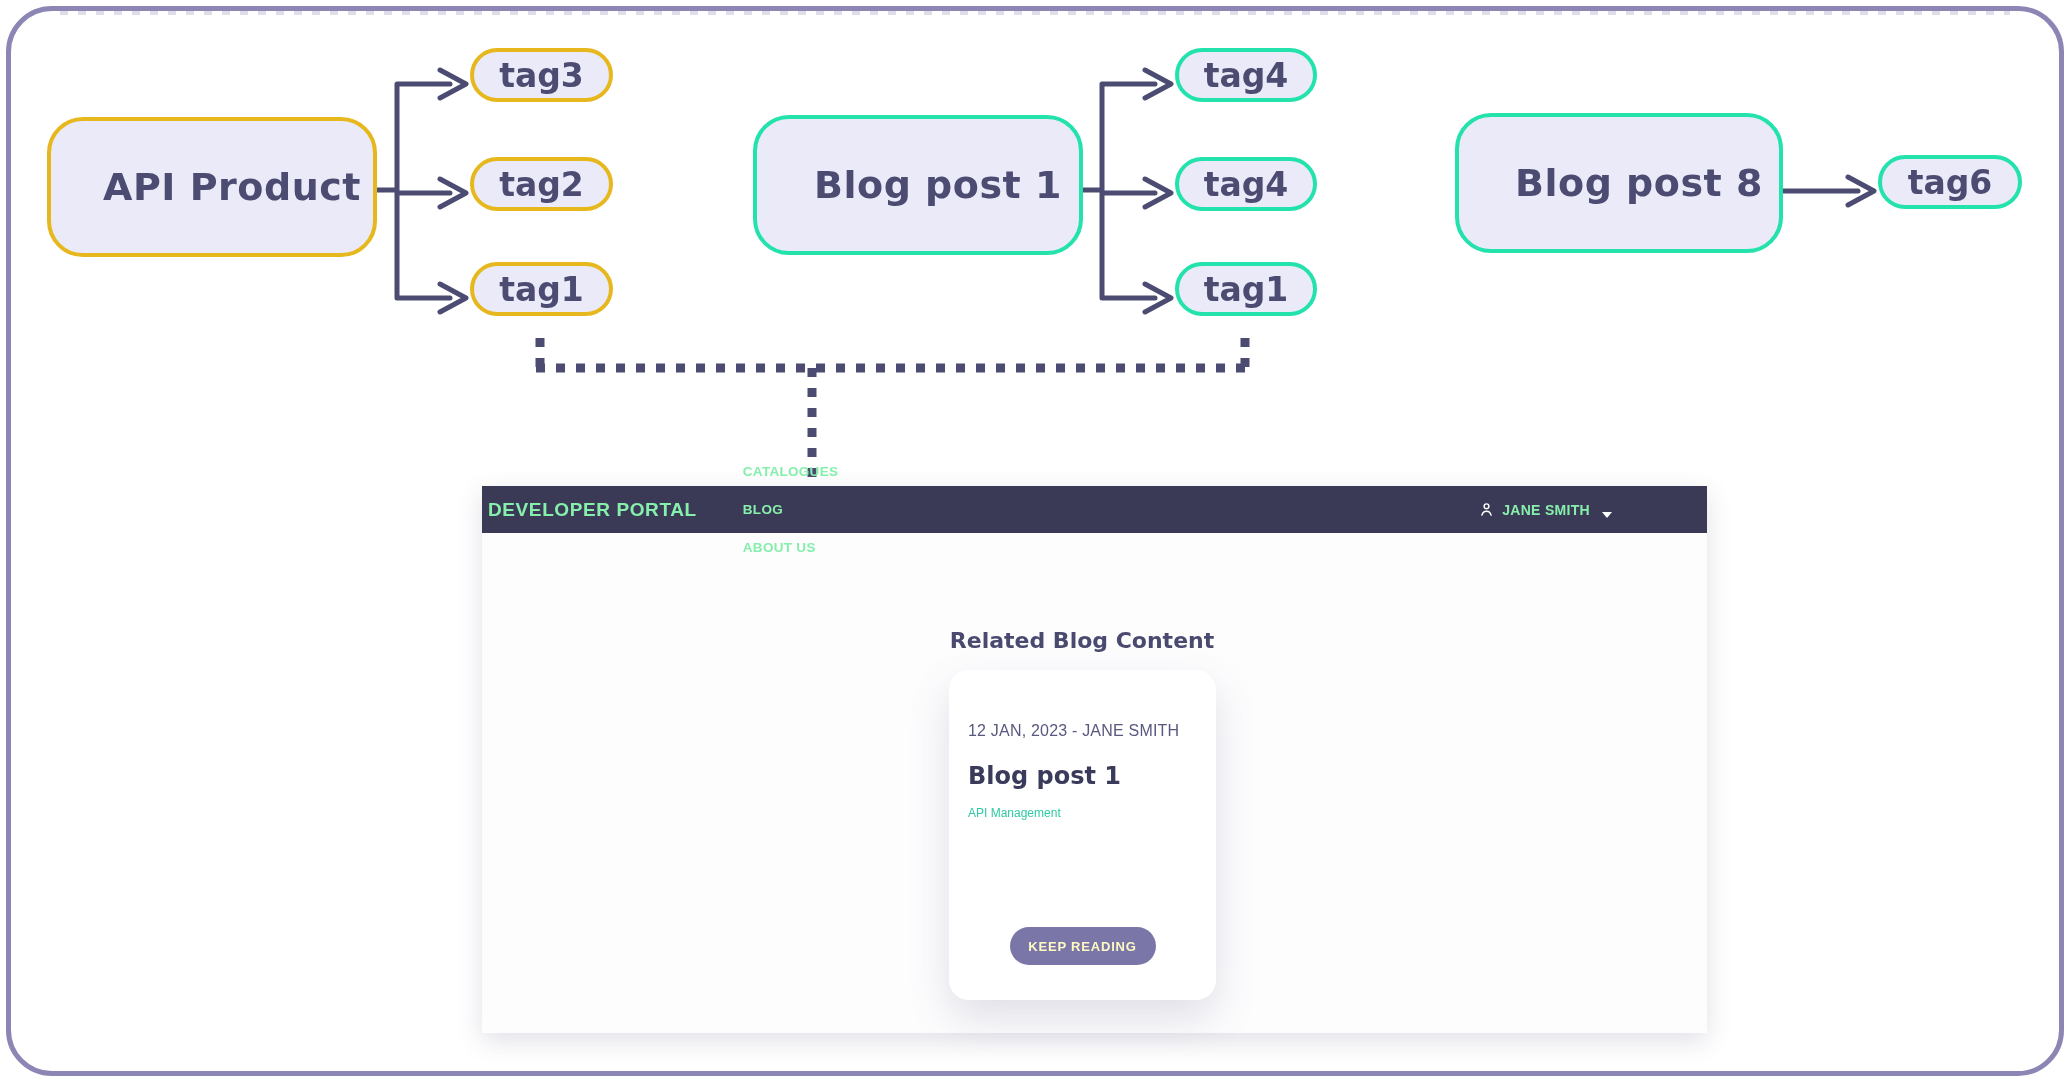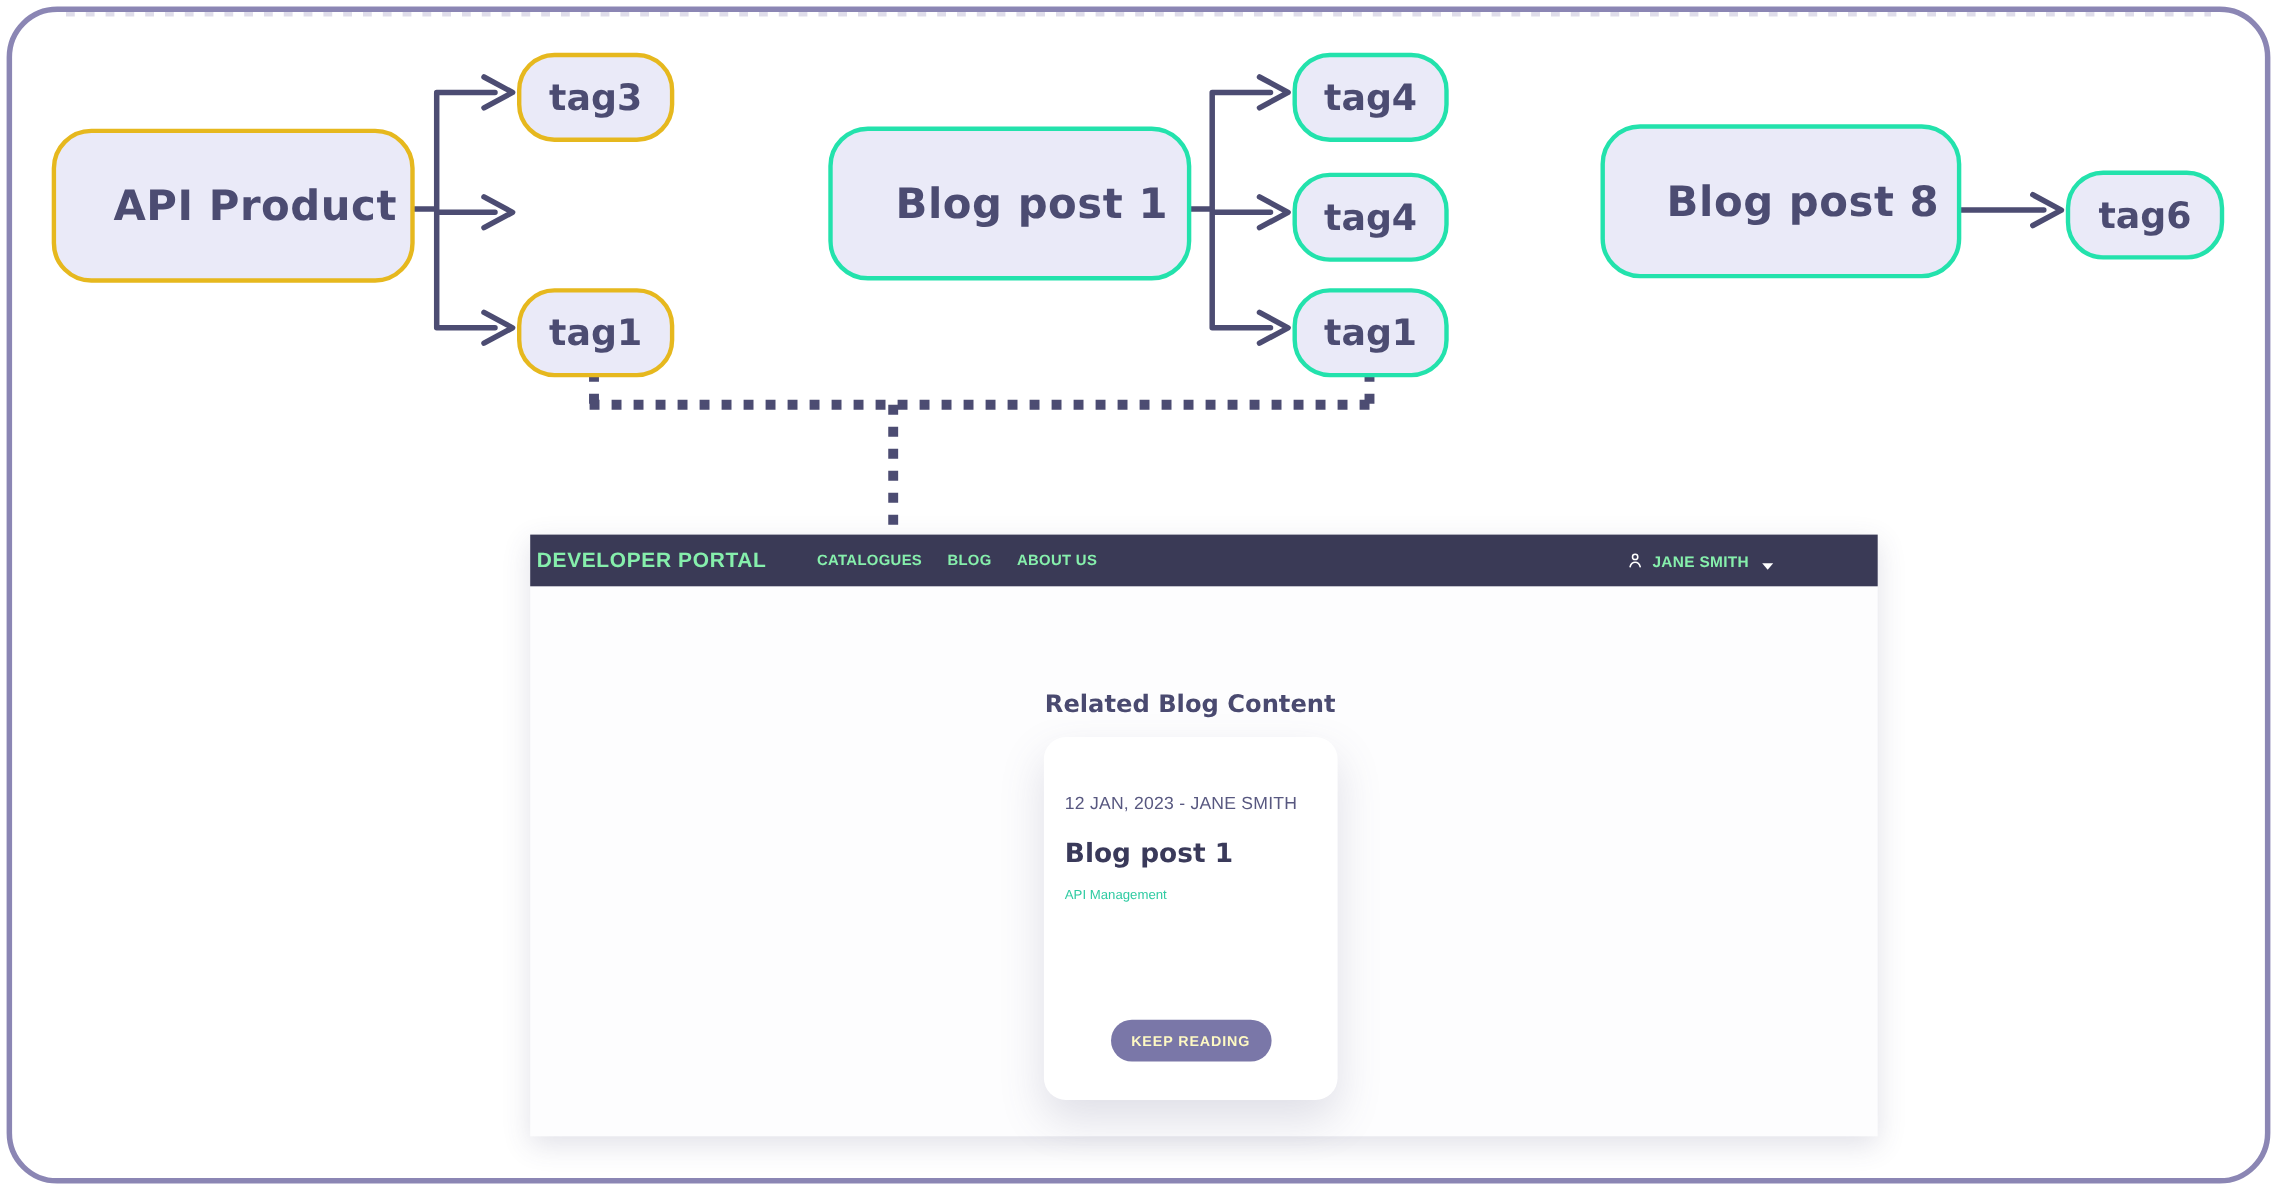--- a/index.html
+++ b/index.html
@@ -43,39 +43,39 @@
   
   .node, .tag {
     position:absolute;
     display:flex; align-items:center; justify-content:center;
     background:var(--node-fill,#EAEAF8);
     color:var(--ink,#4C4C72);
     font-family:"DejaVu Sans", sans-serif;
     font-weight:600;
   }
   .node { width:330px; height:140px; border-radius:36px; font-size:38px; letter-spacing:.5px;padding-left:40px; }
-  .tag  { width:143px; height:81px;  border-radius:34px; font-size:33px; }
+  .tag  { width:143px; height:54px;  border-radius:34px; font-size:33px; }
   .yellow { border:4px solid var(--accent-yellow,#E6B81E); }
   .teal   { border:4px solid var(--accent-teal,#23E2AC); }
 
   
   .portal {
     position:absolute; left:482px; top:486px; width:1225px; height:547px;
     background:#FDFDFE;
     box-shadow:0 8px 24px rgba(70,70,110,.16);
   }
   .navbar {
     position:relative; height:47px;
     background:var(--navbar-bg,#3A3A56);
     display:flex; align-items:center;
     padding:0 95px 0 6px;
     color:#86efac;
   }
   .brand { font-size:19px; font-weight:bold; letter-spacing:.6px; white-space:nowrap; }
-  .nav-links { display:flex; gap:23px; margin-left:46px; }
+  .nav-links { display:flex; gap:23px; margin-left:46px;flex-direction:column; }
   .nav-link { font-size:13.5px; font-weight:bold; letter-spacing:.3px; cursor:pointer; white-space:nowrap; }
   .nav-user { margin-left:auto; display:flex; align-items:flex-end; gap:7px; cursor:pointer; }
   .nav-user .uname { font-size:14px; font-weight:bold; letter-spacing:.3px; }
   .caret {
     width:0; height:0; margin-left:5px;
     border-left:5px solid transparent; border-right:5px solid transparent;
     border-top:6px solid #fff;
   }
 
   .portal-body { position:relative; height:500px; }
@@ -133,20 +133,23 @@
     </g>
     <polyline class="big-chevron" points="903,750 945,779 903,808"></polyline>
   </svg>
 
   <div class="node yellow" style="left:47px; top:117px;">
     <span>API Product</span>
   </div>
   <div class="tag yellow" style="left:470px; top:48px;">
     <span>tag3</span>
   </div>
+  <div class="tag yellow" style="left:470px; top:157px;">
+    <span>tag2</span>
+  </div>
   <div class="tag yellow" style="left:470px; top:262px;">
     <span>tag1</span>
   </div>
 
   <div class="node teal" style="left:753px; top:115px;">
     <span>Blog post 1</span>
   </div>
   <div class="tag teal" style="left:1175px; top:48px; width:142px;">
     <span>tag4</span>
   </div>

